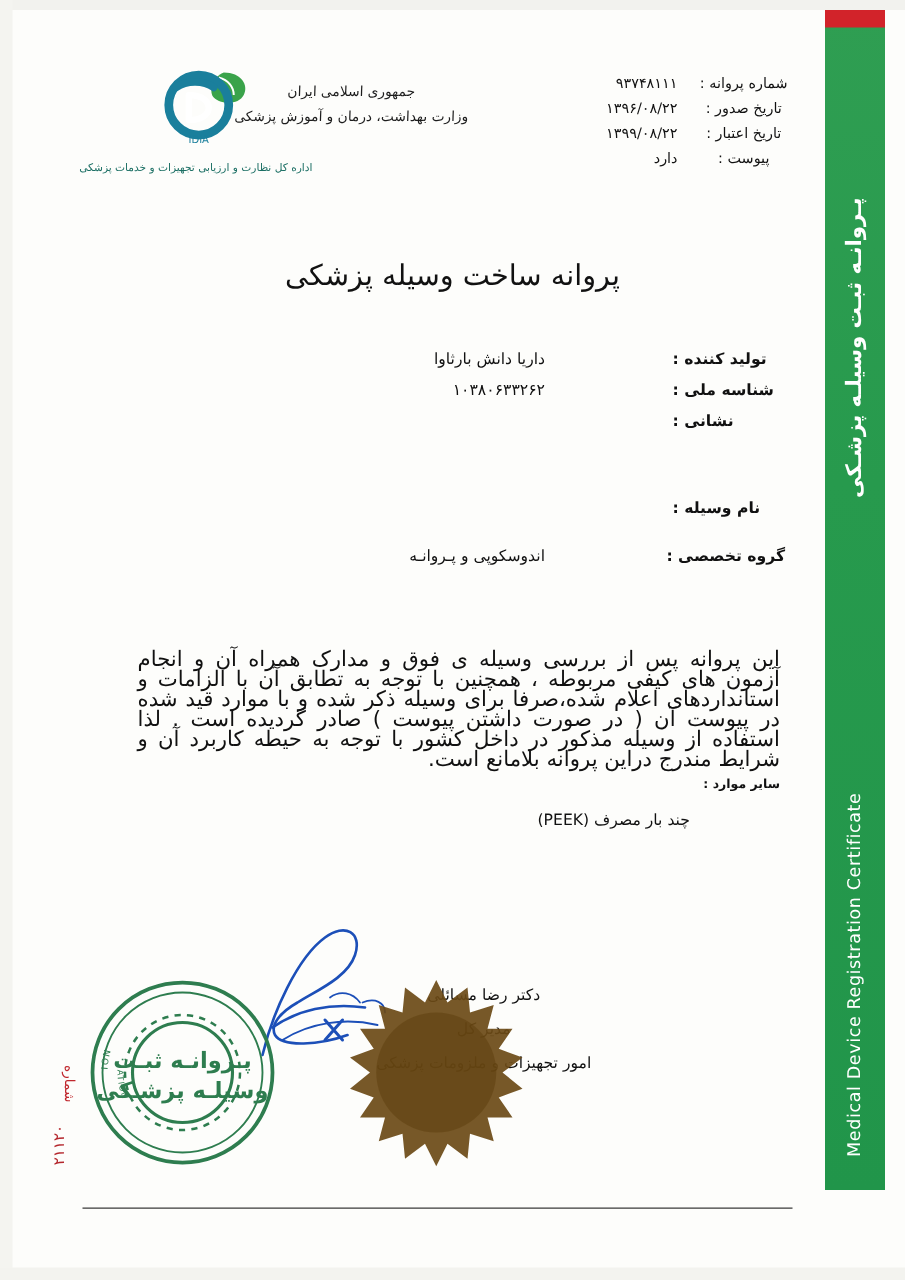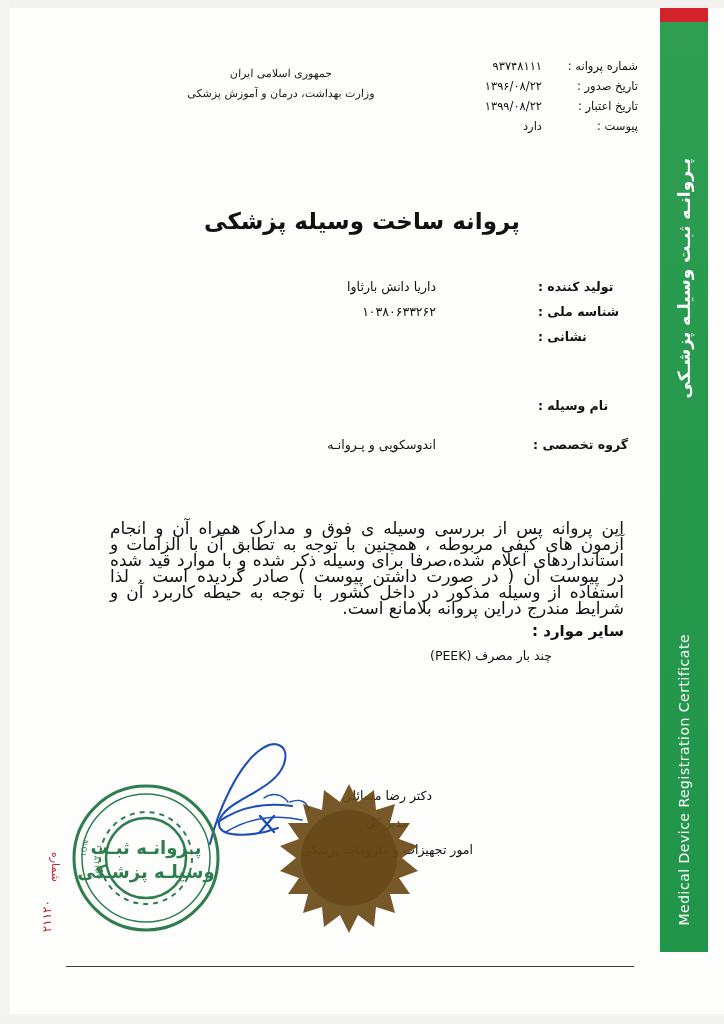--- a/index.html
+++ b/index.html
@@ -105,21 +105,21 @@
     line-height: 20px;
     direction: rtl;
   }
   .meta-row {
     display: flex;
     justify-content: flex-start;
     gap: 10px;
   }
   .meta-label {
     width: 86px;
-    text-align: right;
+    text-align: center;
     white-space: nowrap;
   }
   .meta-value {
     text-align: right;
     white-space: nowrap;
     letter-spacing: 0.3px;
   }
 
   .center-head {
     position: absolute;
@@ -151,21 +151,21 @@
   }
 
   
   .doc-title {
     position: absolute;
     top: 208px;
     left: 0;
     right: 0;
     text-align: center;
     font-size: 23px;
-    font-weight: bold;
+    font-weight: normal;
     color: #111;
   }
 
   
   .fields {
     position: absolute;
     top: 275px;
     left: 64px;
     right: 96px;
   }
@@ -202,21 +202,21 @@
     right: 100px;
     font-size: 17px;
     line-height: 16px;
     text-align: justify;
     direction: rtl;
   }
   .other-label {
     position: absolute;
     top: 622px;
     right: 100px;
-    font-size: 15px;
+    font-size: 10px;
     font-weight: bold;
   }
   .other-value {
     position: absolute;
     top: 648px;
     right: 172px;
     font-size: 12.5px;
     direction: rtl;
   }
 
@@ -344,20 +344,36 @@
         <div class="meta-label">پیوست :</div>
         <div class="meta-value">دارد</div>
       </div>
     </div>
 
     <div class="center-head">
       <div>جمهوری اسلامی ایران</div>
       <div>وزارت بهداشت، درمان و آموزش پزشکی</div>
     </div>
 
+    <div class="logo-wrap">
+      <svg width="110" height="72" viewBox="0 0 110 72">
+        <g transform="translate(18,2)">
+
+          <path d="M56 6 C70 6 76 16 72 24 C68 32 54 32 48 26 C44 22 46 10 56 6 Z" fill="#3aa34a"></path>
+          <path d="M52 10 C60 12 64 18 64 24" stroke="#ffffff" stroke-width="1.6" fill="none"></path>
+
+          <circle cx="36" cy="32" r="24" fill="none" stroke="#1a7f9c" stroke-width="7"></circle>
+          <path d="M18 18 C26 12 40 12 48 18" stroke="#1a7f9c" stroke-width="6" fill="none" stroke-linecap="round"></path>
+
+          <path d="M28 24 L28 44 M28 24 C40 24 44 30 44 34 C44 40 38 44 28 44" stroke="#ffffff" stroke-width="5" fill="none" stroke-linecap="round"></path>
+          <text x="36" y="62" text-anchor="middle" font-size="8" fill="#1a7f9c" font-family="'DejaVu Sans', sans-serif">IDIA</text>
+        </g>
+      </svg>
+      <div class="logo-caption">اداره کل نظارت و ارزیابی تجهیزات و خدمات پزشکی</div>
+    </div>
   </div>
 
   <div class="doc-title">پروانه ساخت وسیله پزشکی</div>
 
   <div class="fields">
 
     <div class="field-row">
       <div class="field-label">تولید کننده :</div>
       <div class="field-value">داریا دانش بارثاوا</div>
     </div>

